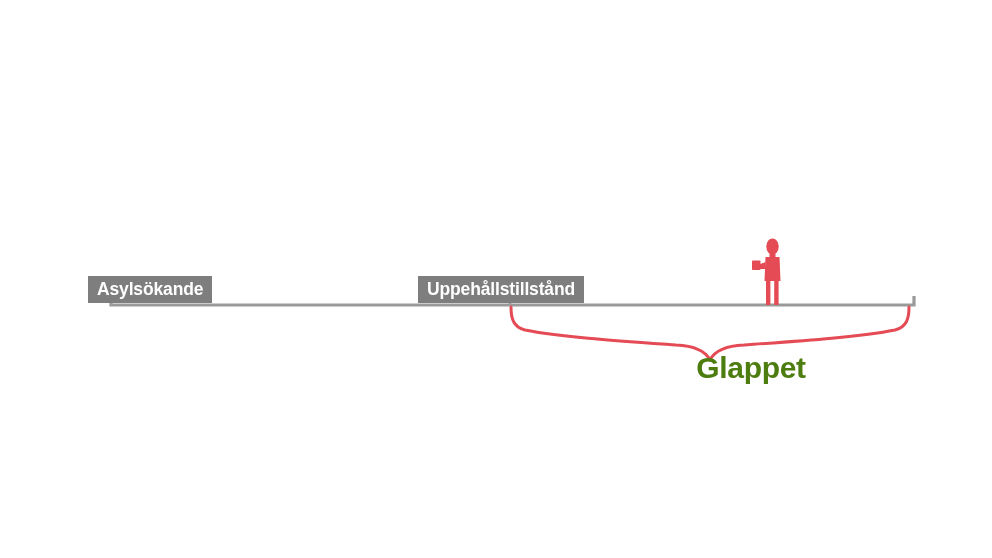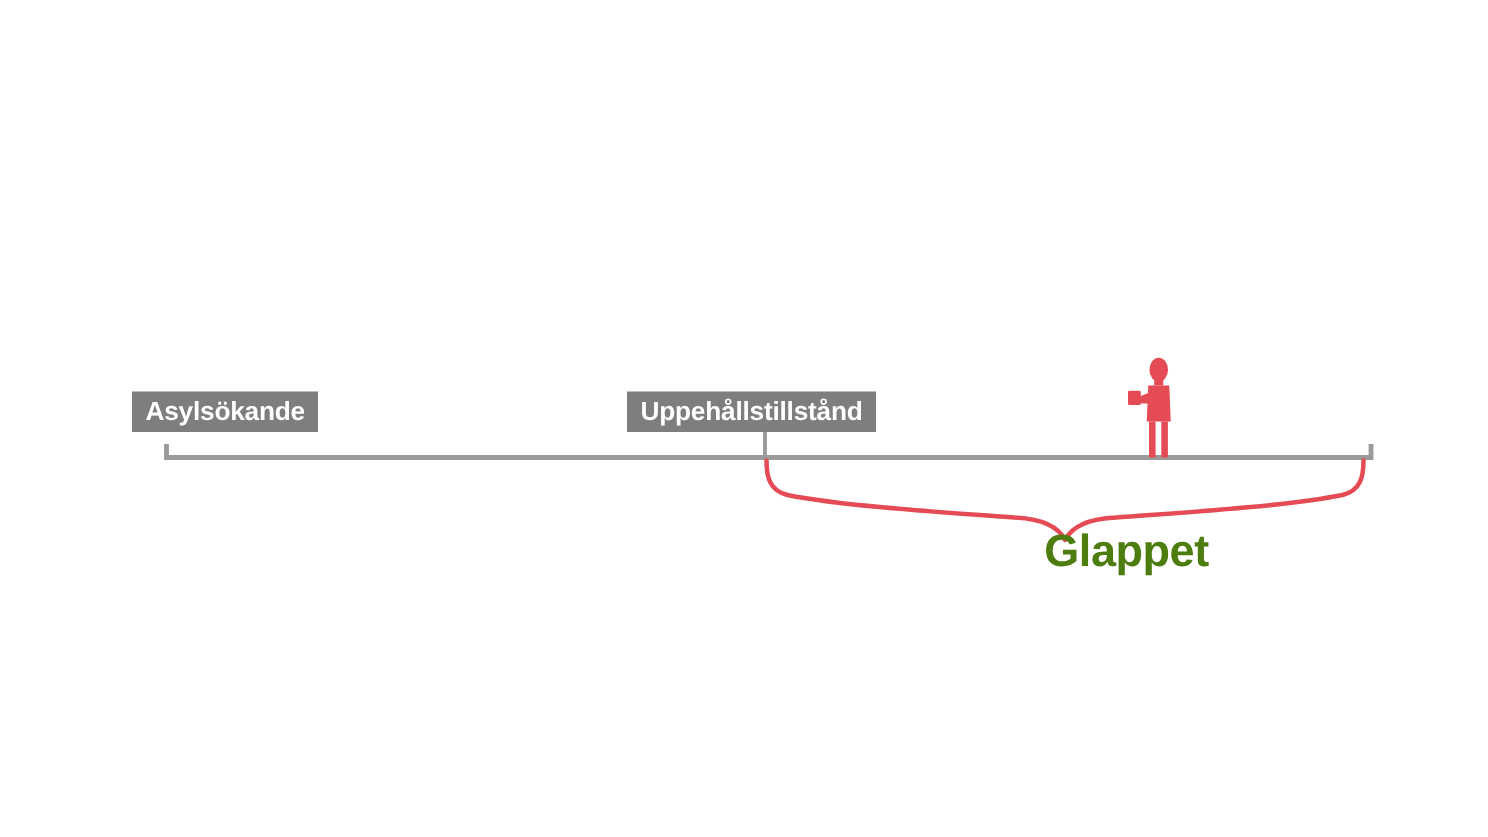--- a/index.html
+++ b/index.html
@@ -39,20 +39,21 @@
     height: 27px;
     padding: 0 9px;
     box-sizing: border-box;
     background: #7e7e7e;
     color: #ffffff;
     font-size: 17.5px;
     font-weight: bold;
     letter-spacing: -0.15px;
     white-space: nowrap;
     line-height: 1;
+    margin-top: 15px;
   }
   #label-asylum {
     left: 88px;
     top: 261px;
   }
   #label-residence {
     left: 418px;
     top: 261px;
   }
 

